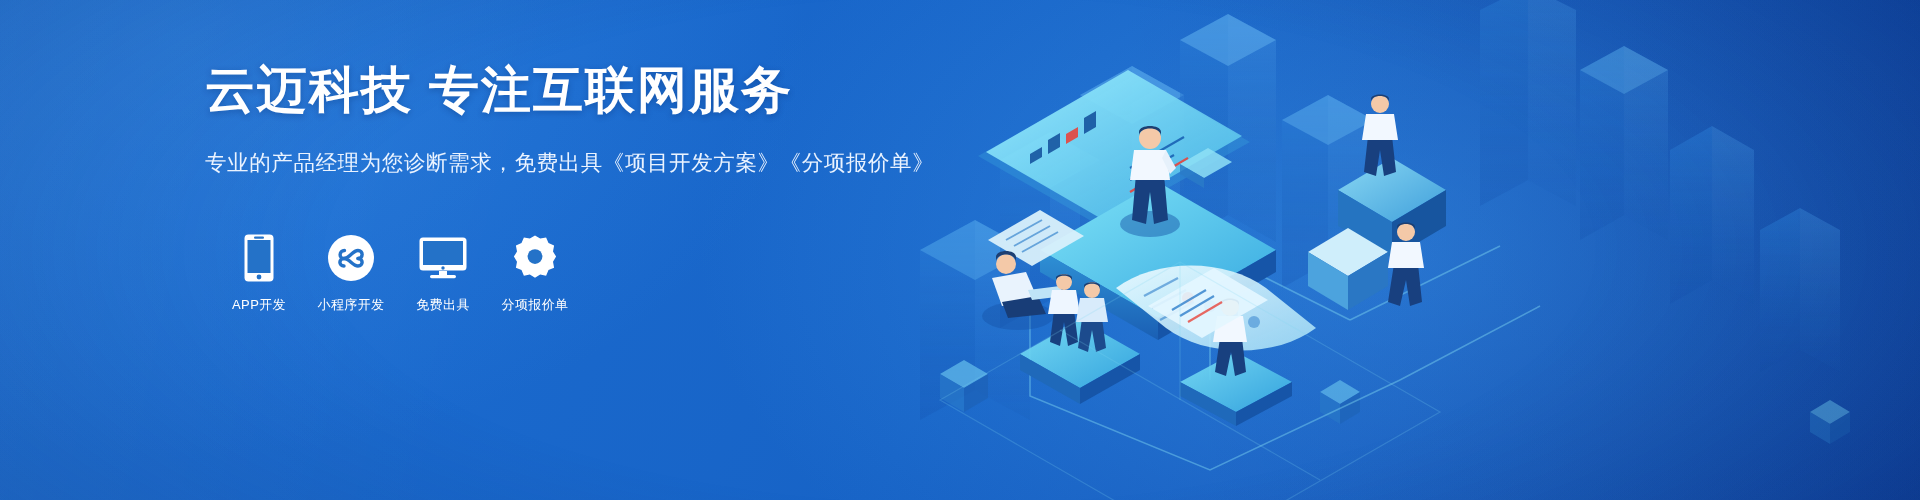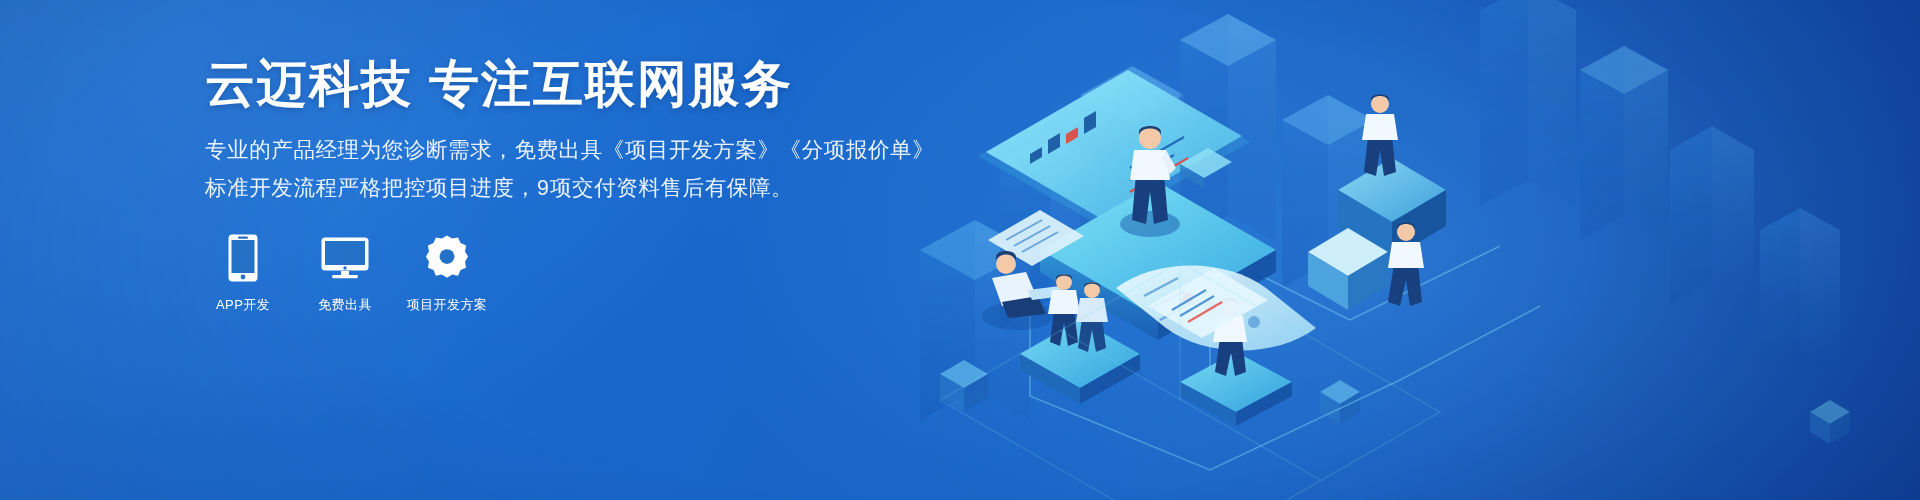--- a/index.html
+++ b/index.html
@@ -27,48 +27,48 @@
   }
   .vignette {
     position:absolute; inset:0;
     background:radial-gradient(ellipse 1400px 560px at 960px 250px, rgba(0,0,0,0) 45%, rgba(5,35,100,0.28) 100%);
     pointer-events:none;
   }
 
   
   #copy {
     position:absolute;
-    left:205px; top:56px;
+    left:205px; top:62px;
     width:760px;
     color:#ffffff;
   }
   #headline {
     font-size:50px;
     font-weight:bold;
     letter-spacing:2px;
     line-height:1.12;
     white-space:nowrap;
     text-shadow:0 2px 6px rgba(5,35,95,0.30);
   }
-  #subcopy { margin-top:20px;font-family:Liberation Mono, monospace; }
+  #subcopy { margin-top:26px; }
   .subline {
     font-size:21.5px;
     line-height:1.78;
     color:#eaf3ff;
     letter-spacing:0.6px;
     white-space:nowrap;
   }
 
   
   #services {
     position:absolute;
-    left:205px; top:232px;
+    left:221px; top:232px;
     display:flex;
     align-items:flex-start;
-    gap:26px;
+    gap:16px;
   }
   .service {
     width:76px;
     display:flex;
     flex-direction:column;
     align-items:center;
     cursor:pointer;
   }
   .svc-icon {
     height:52px;
@@ -326,38 +326,47 @@
       </g>
     </svg>
   </div>
 
   <div class="vignette"></div>
 
   <div id="copy">
     <h1 id="headline">云迈科技 专注互联网服务</h1>
     <div id="subcopy">
       <div class="subline">专业的产品经理为您诊断需求，免费出具《项目开发方案》《分项报价单》</div>
-      <div class="subline">标准开发流程严格把控项目进度，9项交付资料售后有保障。</div>
     </div>
   </div>
 
   <div id="services">
 
     <div class="service">
       <span class="svc-icon">
         <svg width="30" height="48" viewBox="0 0 30 48">
           <rect x="0.5" y="0.5" width="29" height="47" rx="4" ry="4" fill="#ffffff"></rect>
           <rect x="3.5" y="6" width="23" height="33" fill="#2472c8"></rect>
           <rect x="10" y="2.6" width="10" height="2.2" rx="1.1" fill="#2472c8"></rect>
           <circle cx="15" cy="43" r="2.4" fill="#2472c8"></circle>
         </svg>
       </span>
       <span class="svc-label">APP开发</span>
     </div>
 
+    <div class="service">
+      <span class="svc-icon">
+        <svg width="46" height="46" viewBox="0 0 46 46">
+          <circle cx="23" cy="23" r="23" fill="#ffffff"></circle>
+          <path d="M16.5 15.5 C11 15.5 10.5 23.5 16 23.5 C21.5 23.5 24.5 15.5 30 15.5 C35.5 15.5 35.5 23.5 30 23.5" fill="none" stroke="#2472c8" stroke-width="3.4" stroke-linecap="round"></path>
+          <path d="M30 23.5 C35.5 23.5 35.5 31 30 31 C24.5 31 21.5 23.5 16 23.5 C10.5 23.5 10.5 31 16 31" fill="none" stroke="#2472c8" stroke-width="3.4" stroke-linecap="round"></path>
+        </svg>
+      </span>
+      <span class="svc-label">小程序开发</span>
+    </div>
 
 
     <div class="service">
       <span class="svc-icon">
         <svg width="48" height="42" viewBox="0 0 48 42">
           <rect x="0.5" y="0.5" width="47" height="33" rx="3.5" fill="#ffffff"></rect>
           <rect x="4" y="4" width="40" height="24" fill="#2472c8"></rect>
           <circle cx="24" cy="31" r="1.7" fill="#2472c8"></circle>
           <rect x="20" y="34" width="8" height="4" fill="#ffffff"></rect>
           <rect x="11" y="38" width="26" height="3.2" rx="1.6" fill="#ffffff"></rect>
@@ -369,17 +378,17 @@
     <div class="service">
       <span class="svc-icon">
         <svg width="46" height="46" viewBox="0 0 46 46">
           <path d="M23 0.5 L28.2 3.6 L34.1 2.5 L36.5 8.1 L42.1 10.5 L41 16.4 L44.1 21.6
                    L41 26.8 L42.1 32.7 L36.5 35.1 L34.1 40.7 L28.2 39.6 L23 42.7 L17.8 39.6
                    L11.9 40.7 L9.5 35.1 L3.9 32.7 L5 26.8 L1.9 21.6 L5 16.4 L3.9 10.5
                    L9.5 8.1 L11.9 2.5 L17.8 3.6 Z" fill="#ffffff"></path>
           <circle cx="23" cy="21.6" r="7.4" fill="#2472c8"></circle>
         </svg>
       </span>
-      <span class="svc-label">项目开发方案</span>
+      <span class="svc-label">分项报价单</span>
     </div>
 
   </div>
 </div>
 
 </body></html>

